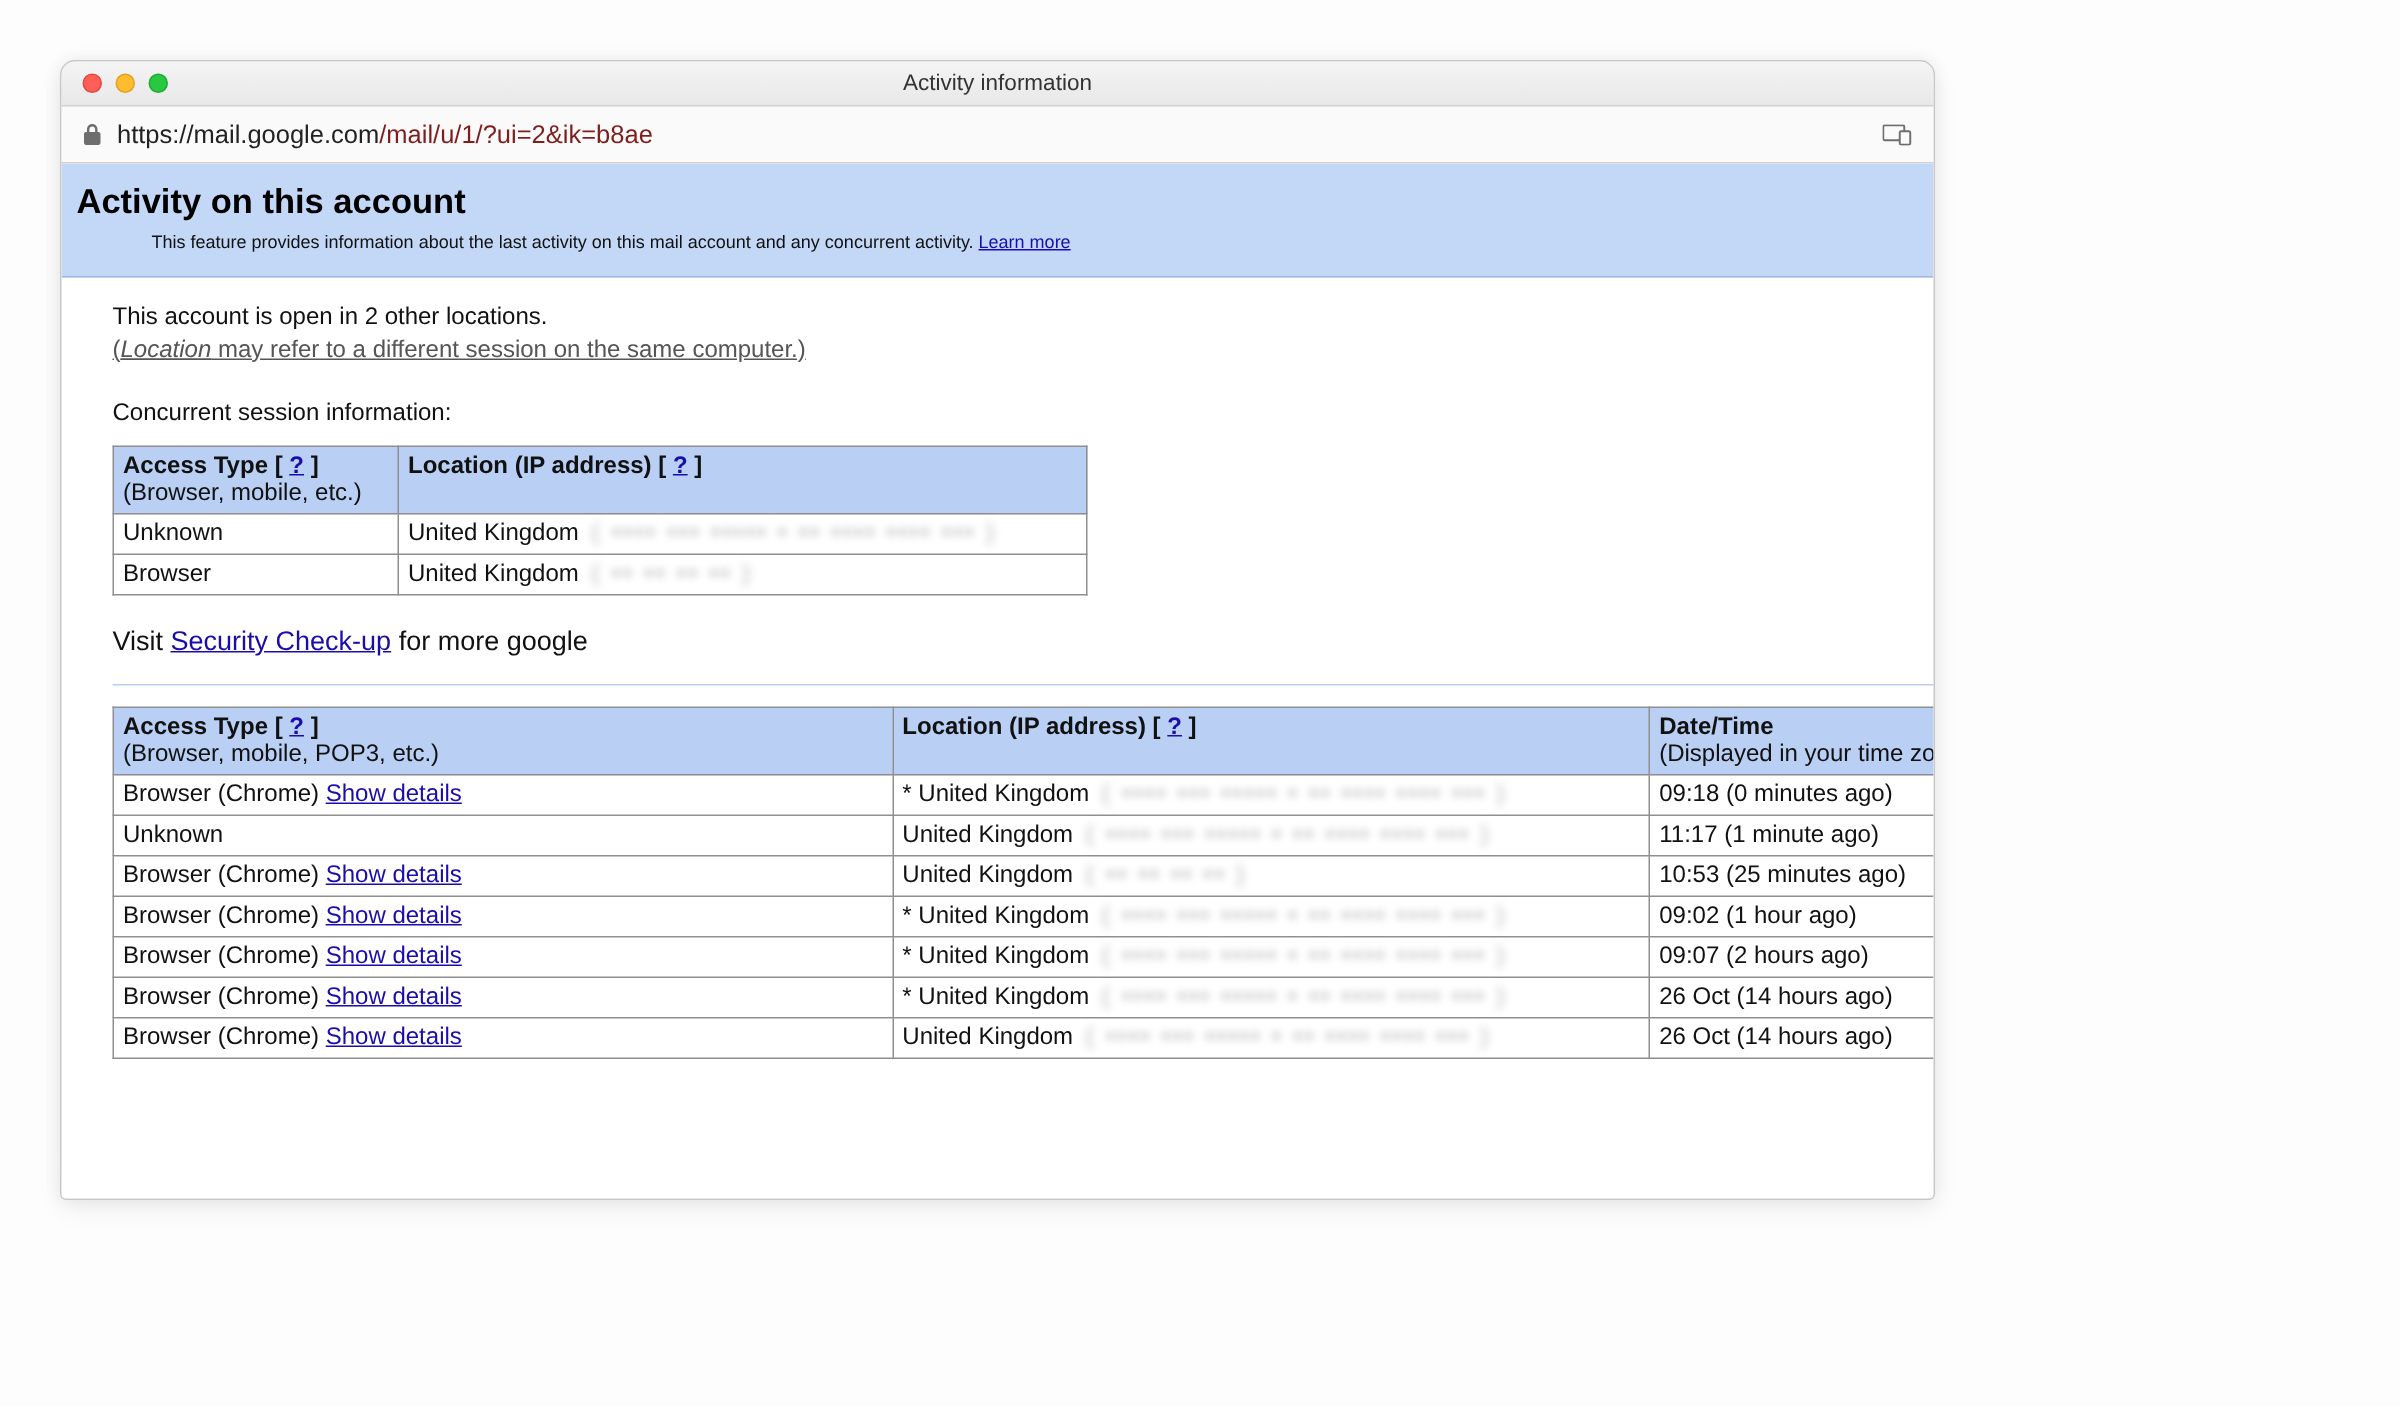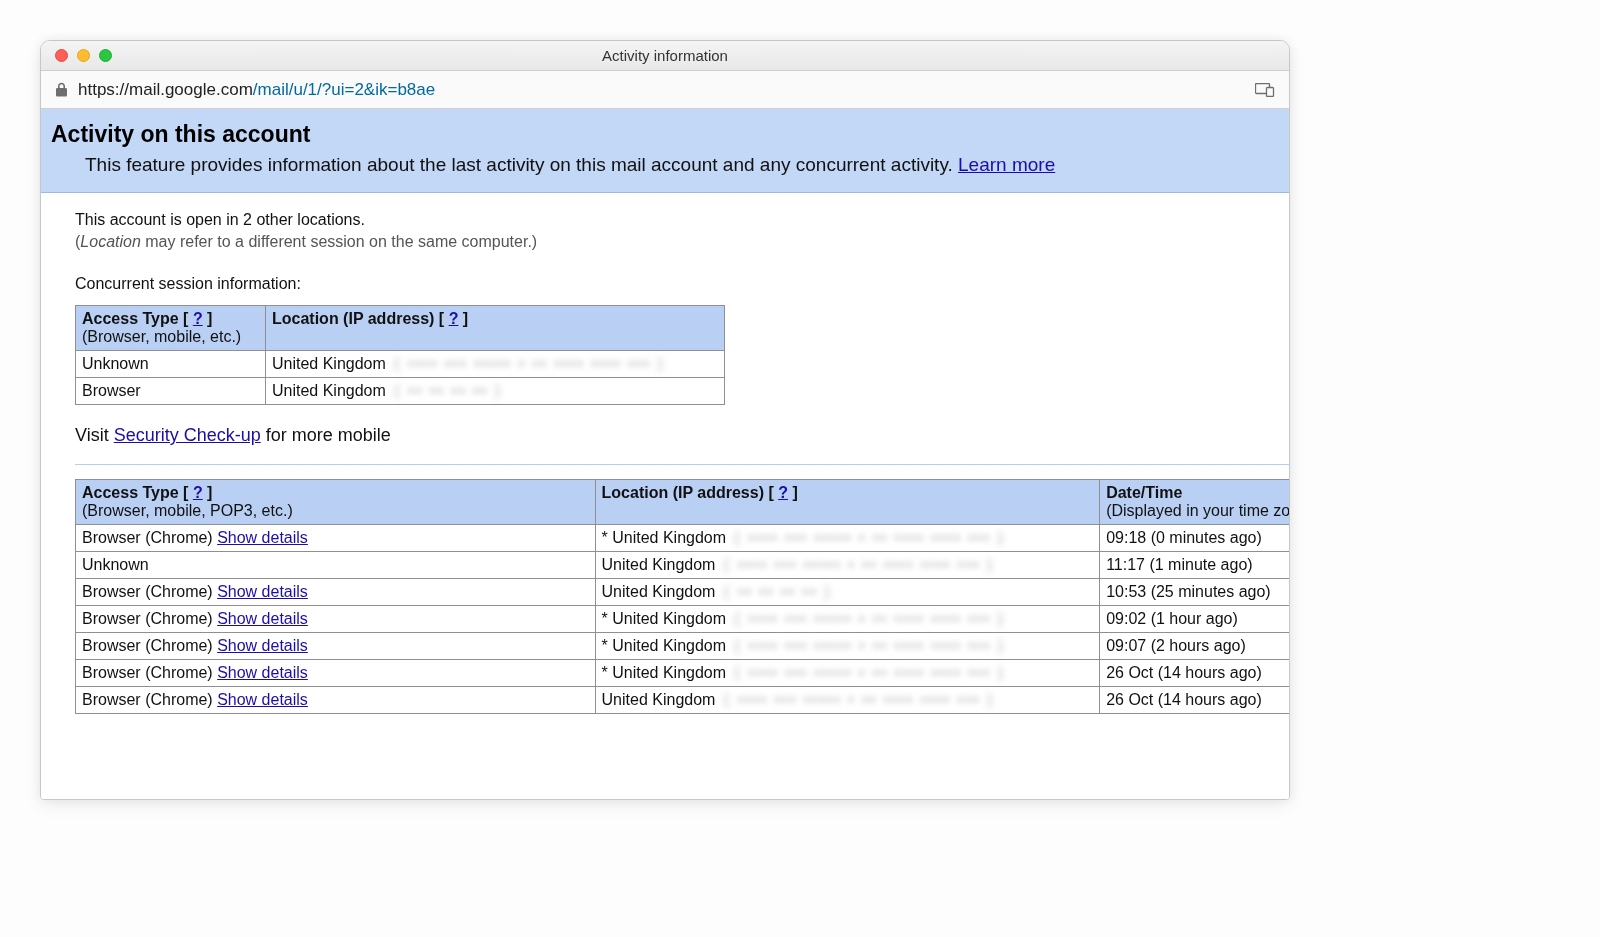--- a/index.html
+++ b/index.html
@@ -45,21 +45,21 @@
   
   .urlbar {
     height: 38px;
     border-bottom: 1px solid #cfcfcf;
     display:flex; align-items:center;
     padding: 0 14px;
     background:#fafafa;
   }
   .lock-icon { color:#6f6f6f; font-size:15px; margin-right:10px; line-height:1; }
   .url { font-size:17px; line-height:1; color:#222; white-space:nowrap; }
-  .url .grey { color:#0369a1; }
+  .url .grey { color:#7f1d1d; }
   .urlbar .spacer { flex:1; }
   .toolbar-btn { color:#6f6f6f; font-size:15px; }
   .svgicon { display:block; }
 
   
   .content-scroller {
     flex:1;
     overflow: hidden;
     position: relative;
   }
@@ -67,31 +67,31 @@
     background:#c3d7f7;
     border-bottom:1px solid #9fb9e6;
     padding: 10px 16px 16px 10px;
   }
   .banner h1 {
     margin: 2px 0 6px 0;
     font-size: 23px;
     color:#000;
   }
   .banner p {
-    margin: 4px 0 0 34px;
-    font-size: 19px;
+    margin: 4px 0 0 50px;
+    font-size: 12px;
     color:#111;
   }
   .body-area {
     padding: 18px 0 0 34px;
     font-size:16px;
     color:#111;
   }
   .body-area p { margin: 0 0 4px 0; }
-  .muted, .italic { color:#555; }
+  .muted, .italic { color:#555;text-decoration:underline; }
   .italic { font-style: italic; }
   a, .linklike { color:#1a0dab; text-decoration: underline; cursor:pointer; }
   .section-title { font-weight:normal; margin: 24px 0 12px 0; font-size:16px; }
 
   
   table.info {
     border-collapse: collapse;
     font-size:16px;
   }
   table.info th, table.info td {
@@ -216,21 +216,21 @@
                 <td>United Kingdom <span class="blurred">( •••• •••  ••••• • ••  •••• •••• ••• )</span></td>
               </tr>
               <tr>
                 <td>Browser</td>
                 <td>United Kingdom <span class="blurred">( •• •• •• •• )</span></td>
               </tr>
             </tbody>
         </table>
 
         <p style="margin-top:20px; font-size:18px;">
-          <span>Visit </span><a href="#">Security Check-up</a><span> for more mobile</span>
+          <span>Visit </span><a href="#">Security Check-up</a><span> for more google</span>
         </p>
 
         <hr class="section-sep">
 
 
         <table class="info recent">
           <colgroup>
               <col class="r1">
               <col class="r2">
               <col class="r3">

